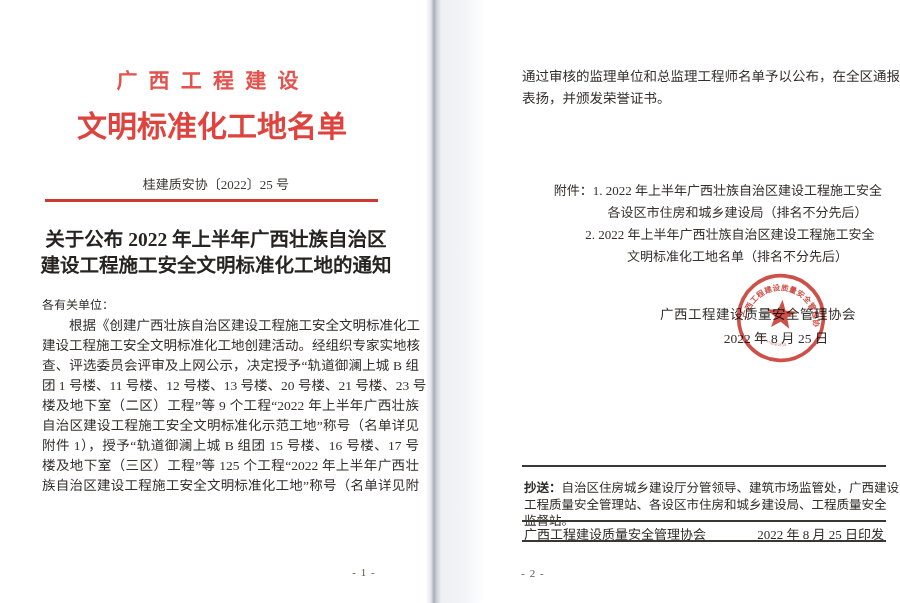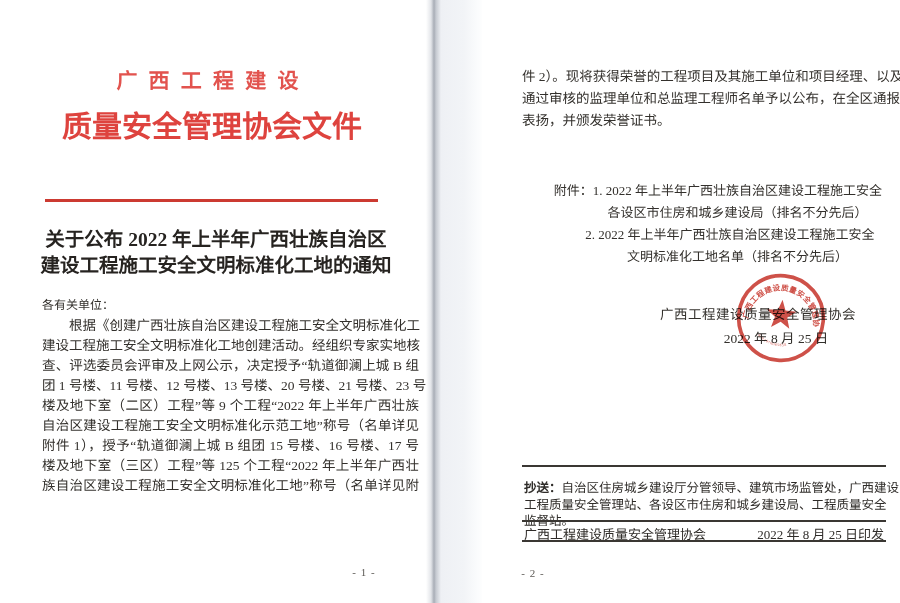--- a/index.html
+++ b/index.html
@@ -75,21 +75,22 @@
   }
   .pn2{top:567px;left:21px;width:60px;text-align:center;}
 </style>
 </head>
 <body>
 
 <div class="scan">
 
   <div class="page page1">
     <div class="abs hdr1">广 西 工 程 建 设</div>
-    <div class="abs hdr2">质量安全管理协会文件</div>
+    <div class="abs hdr2">文明标准化工地名单</div>
+    <div class="abs docnum">桂建质安协〔2022〕25 号</div>
     <div class="abs redline"></div>
     <div class="abs doc-title">
       <div>关于公布 2022 年上半年广西壮族自治区</div>
       <div>建设工程施工安全文明标准化工地的通知</div>
     </div>
     <div class="abs salutation">各有关单位：</div>
     <div class="abs bodyblock1">
       <div class="bodyline indent">根据《创建广西壮族自治区建设工程施工安全文明标准化工</div>
       <div class="bodyline">建设工程施工安全文明标准化工地创建活动。经组织专家实地核</div>
       <div class="bodyline">查、评选委员会评审及上网公示，决定授予“轨道御澜上城 B 组</div>
@@ -100,21 +101,20 @@
       <div class="bodyline">楼及地下室（三区）工程”等 125 个工程“2022 年上半年广西壮</div>
       <div class="bodyline">族自治区建设工程施工安全文明标准化工地”称号（名单详见附</div>
     </div>
     <div class="abs pagenum pn1">- 1 -</div>
   </div>
 
   <div class="seam"></div>
 
   <div class="page page2">
     <div class="abs bodyblock2">
-      <div class="bodyline2">件 2）。现将获得荣誉的工程项目及其施工单位和项目经理、以及</div>
       <div class="bodyline2">通过审核的监理单位和总监理工程师名单予以公布，在全区通报</div>
       <div class="bodyline2 noj">表扬，并颁发荣誉证书。</div>
     </div>
 
     <div class="abs attachblock">
       <div class="attline">附件：1. 2022 年上半年广西壮族自治区建设工程施工安全</div>
       <div class="attline att-pl39">各设区市住房和城乡建设局（排名不分先后）</div>
       <div class="attline att-pl24">2. 2022 年上半年广西壮族自治区建设工程施工安全</div>
       <div class="attline att-pl39">文明标准化工地名单（排名不分先后）</div>
     </div>

